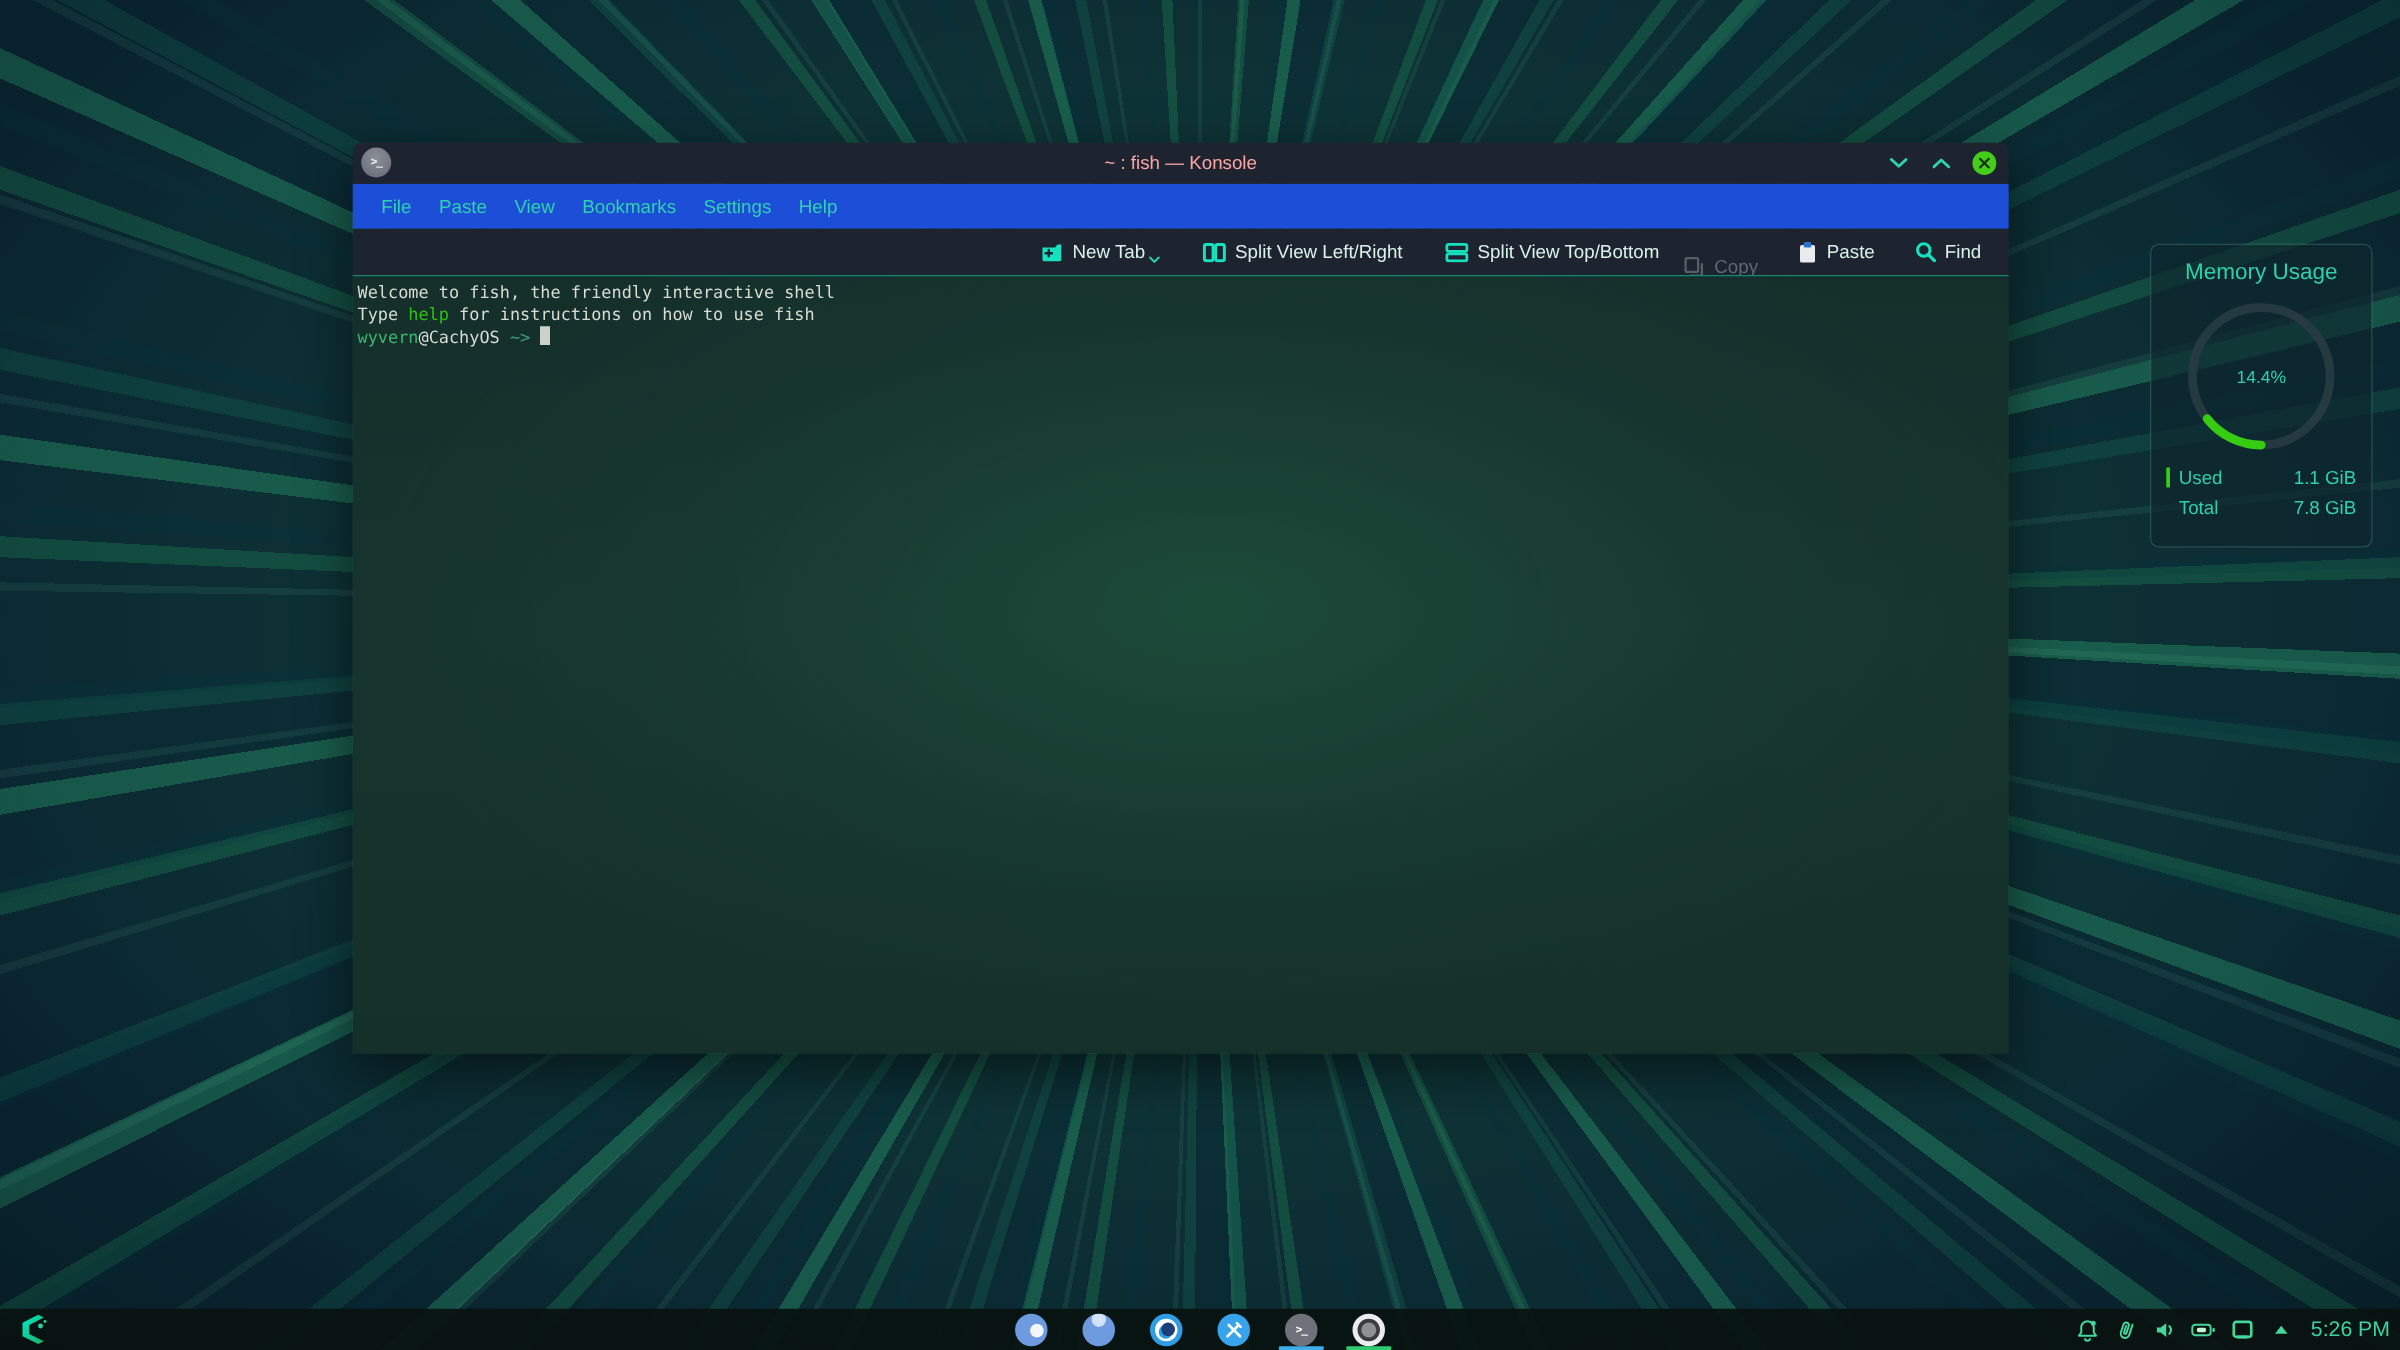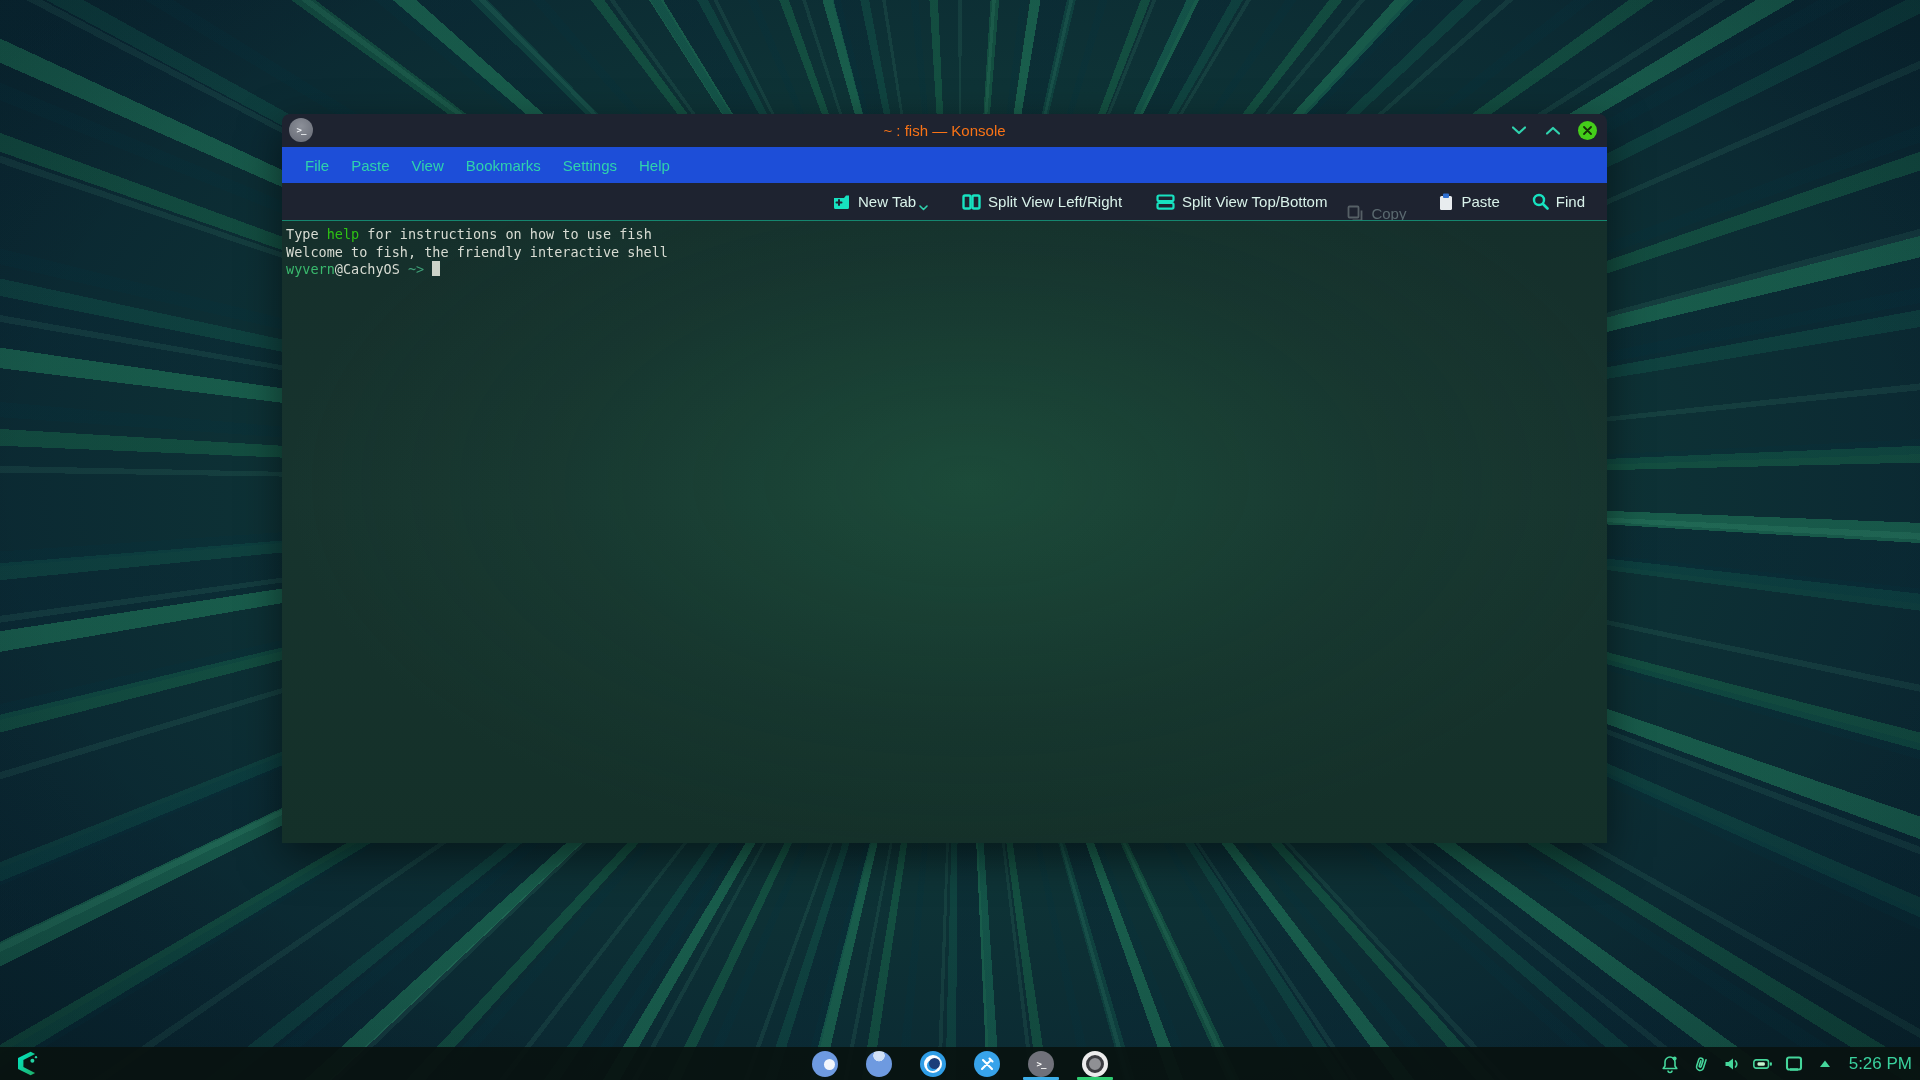--- a/index.html
+++ b/index.html
@@ -34,21 +34,21 @@
       radial-gradient(ellipse 1700px 1100px at 50% 45%, rgba(0,0,0,0) 55%, rgba(3,16,22,0.45) 100%); }
 
   
   .window { position:absolute; left:282px; top:114px; width:1325px; height:729px;
     border-radius:8px 8px 0 0; overflow:hidden; display:flex; flex-direction:column;
     box-shadow:0 14px 42px rgba(0,0,0,0.5); }
   .titlebar { height:33px; background:#1e2330; display:flex; align-items:center; position:relative; flex:0 0 auto; }
   .app-icon { position:absolute; left:7px; top:4px; width:24px; height:24px; border-radius:50%;
     background:radial-gradient(circle at 50% 35%, #8b8f98 0%, #70747e 70%); display:flex; align-items:center; justify-content:center;
     color:#eef1f4; font-family:"DejaVu Sans Mono", monospace; font-size:9px; font-weight:bold; letter-spacing:-1px; }
-  .win-title { flex:1; text-align:center; color:#f97316; font-size:15px; }
+  .win-title { flex:1; text-align:center; color:#fca5a5; font-size:15px; }
   .win-controls { position:absolute; right:10px; top:0; height:33px; display:flex; align-items:center; gap:16px; }
   .win-btn { width:18px; height:18px; display:flex; align-items:center; justify-content:center; cursor:default; }
   .close-btn { width:19px; height:19px; border-radius:50%; background:#44ce1a; display:flex; align-items:center; justify-content:center; }
 
   .menubar { height:36px; background:#1d4ed8; display:flex; align-items:center; padding-left:12px; flex:0 0 auto; }
   .menu-item { color:#2fd2ad; font-size:15px; padding:4px 11px; }
 
   .toolbar { height:37px; background:#1e2330; display:flex; align-items:center; justify-content:flex-end; padding:0 12px; flex:0 0 auto; }
   .tb-group { display:flex; align-items:center; }
   .tb-btn { display:flex; align-items:center; gap:7px; padding:4px 10px; color:#d9f2ea; font-size:15px; }
@@ -195,26 +195,48 @@
           <svg width="17" height="17" viewBox="0 0 17 17">
             <circle cx="7" cy="7" r="5" fill="none" stroke="#17e2c0" stroke-width="2.4"></circle>
             <path d="M11 11 L15.5 15.5" stroke="#17e2c0" stroke-width="2.6" stroke-linecap="round"></path>
           </svg>
           <span>Find</span>
         </div>
       </div>
     </div>
 
     <div class="terminal">
+        <div class="term-line"><span class="c-fg">Welcome to fish, the friendly interactive shell</span></div>
         <div class="term-line"><span class="c-fg">Type </span><span class="c-kw">help</span><span class="c-fg"> for instructions on how to use fish</span></div>
-        <div class="term-line"><span class="c-fg">Welcome to fish, the friendly interactive shell</span></div>
         <div class="term-line"><span class="c-user">wyvern</span><span class="c-fg">@CachyOS </span><span class="c-path">~&gt;</span><span class="c-fg"> </span><span class="cursor"></span></div>
       </div>
   </div>
 
+  <div class="mem-widget">
+    <div class="mem-title">Memory Usage</div>
+    <div class="mem-ring-wrap">
+      <svg width="134" height="134" viewBox="0 0 134 134">
+        <circle cx="67" cy="67" r="55" fill="none" stroke="rgba(40,60,66,0.9)" stroke-width="7"></circle>
+        <circle id="mem-arc" cx="67" cy="67" r="55" fill="none" stroke="#35cc12" stroke-width="7" stroke-linecap="round" pathLength="100" transform="rotate(0 67 67)" stroke-dasharray="14.399999999999999 85.6" stroke-dashoffset="-25"></circle>
+      </svg>
+      <div class="mem-percent">14.4%</div>
+    </div>
+    <div class="mem-legend">
+      <div class="mem-row">
+        <div class="mem-swatch"></div>
+        <div class="mem-label">Used</div>
+        <div class="mem-value">1.1 GiB</div>
+      </div>
+      <div class="mem-row">
+        <div class="mem-swatch empty"></div>
+        <div class="mem-label">Total</div>
+        <div class="mem-value">7.8 GiB</div>
+      </div>
+    </div>
+  </div>
 
   <div class="taskbar">
     <div class="launcher">
       <svg width="30" height="27" viewBox="0 0 32 30">
         <defs>
           <linearGradient id="cachy" x1="0" y1="0" x2="1" y2="1">
             <stop offset="0" stop-color="#00e8c6"></stop>
               <stop offset="1" stop-color="#1fae66"></stop>
           </linearGradient>
         </defs>

